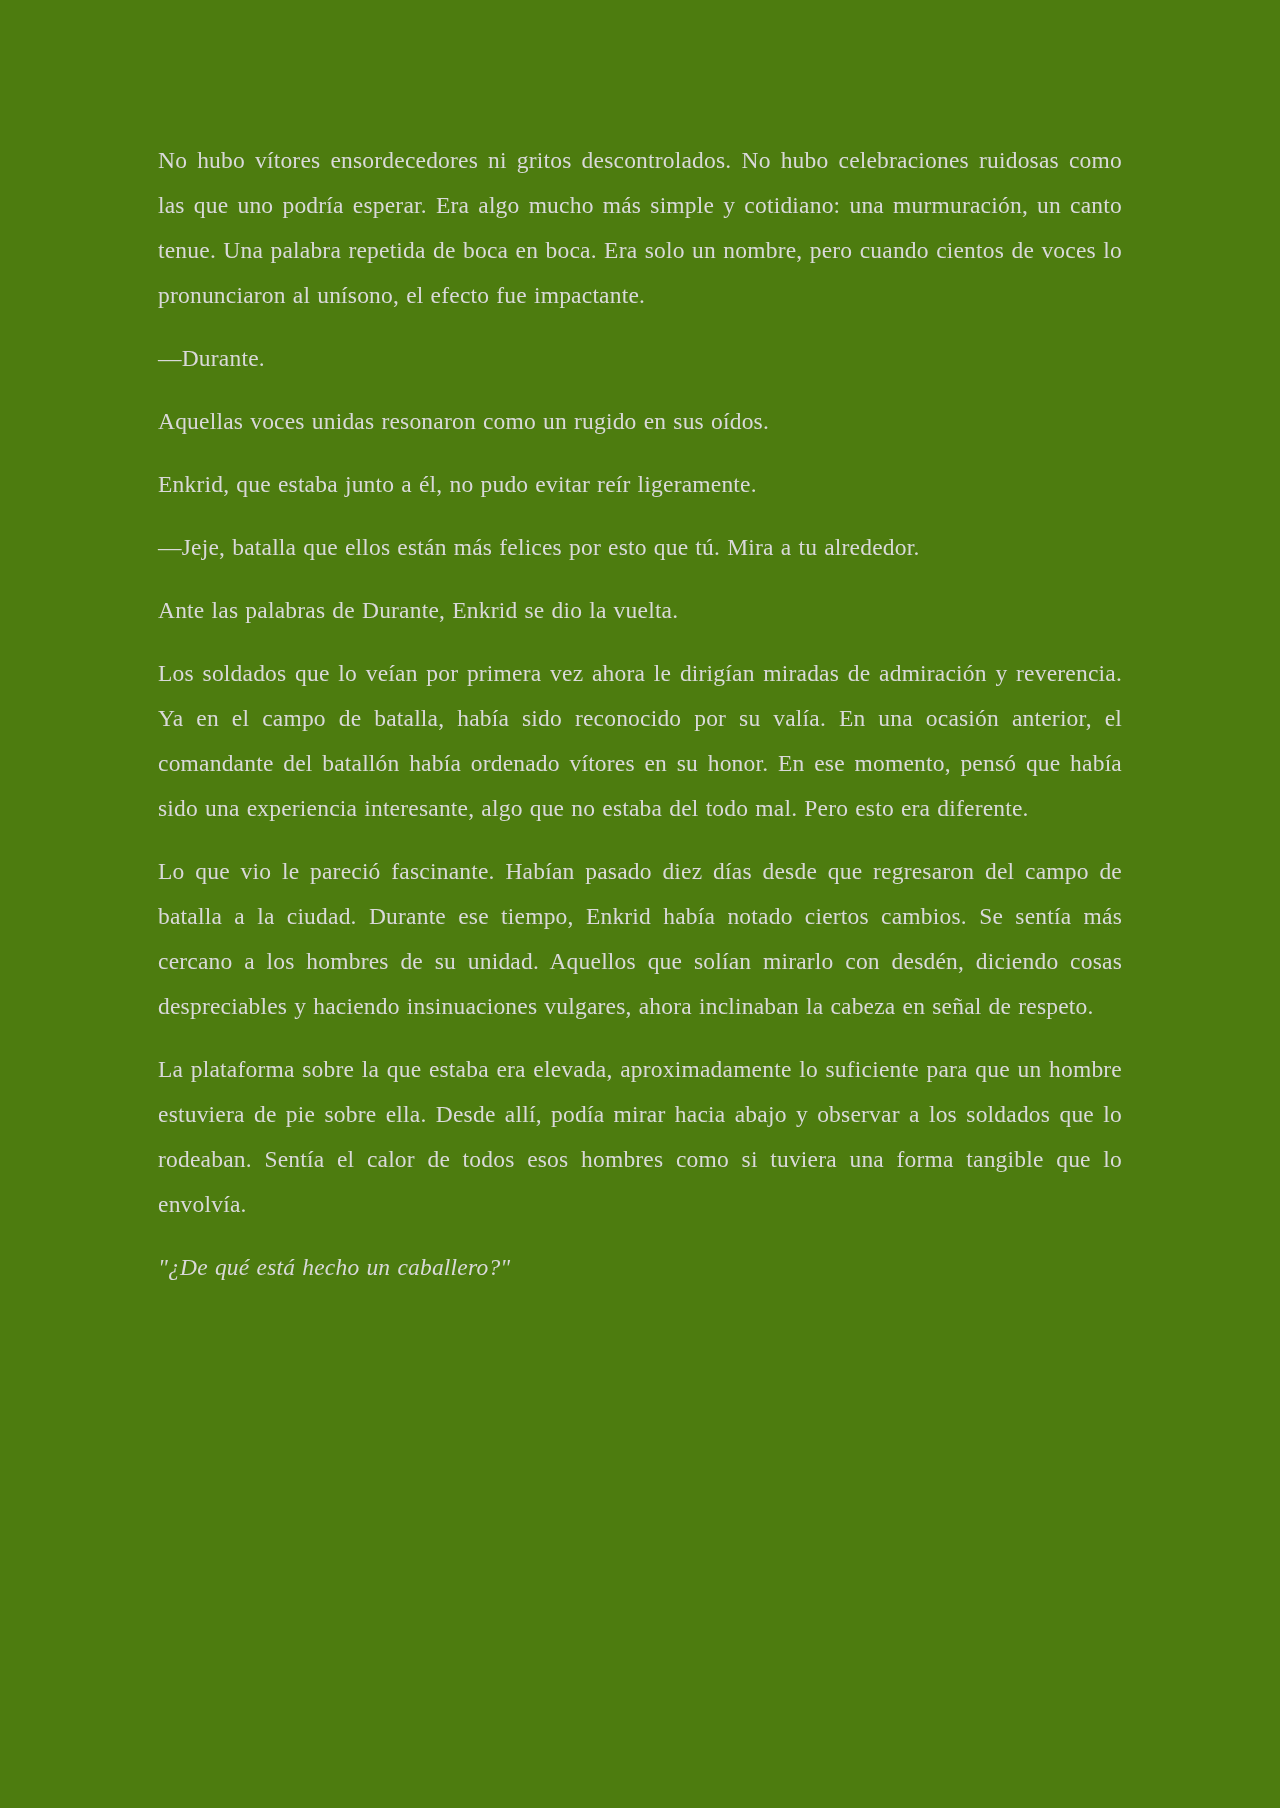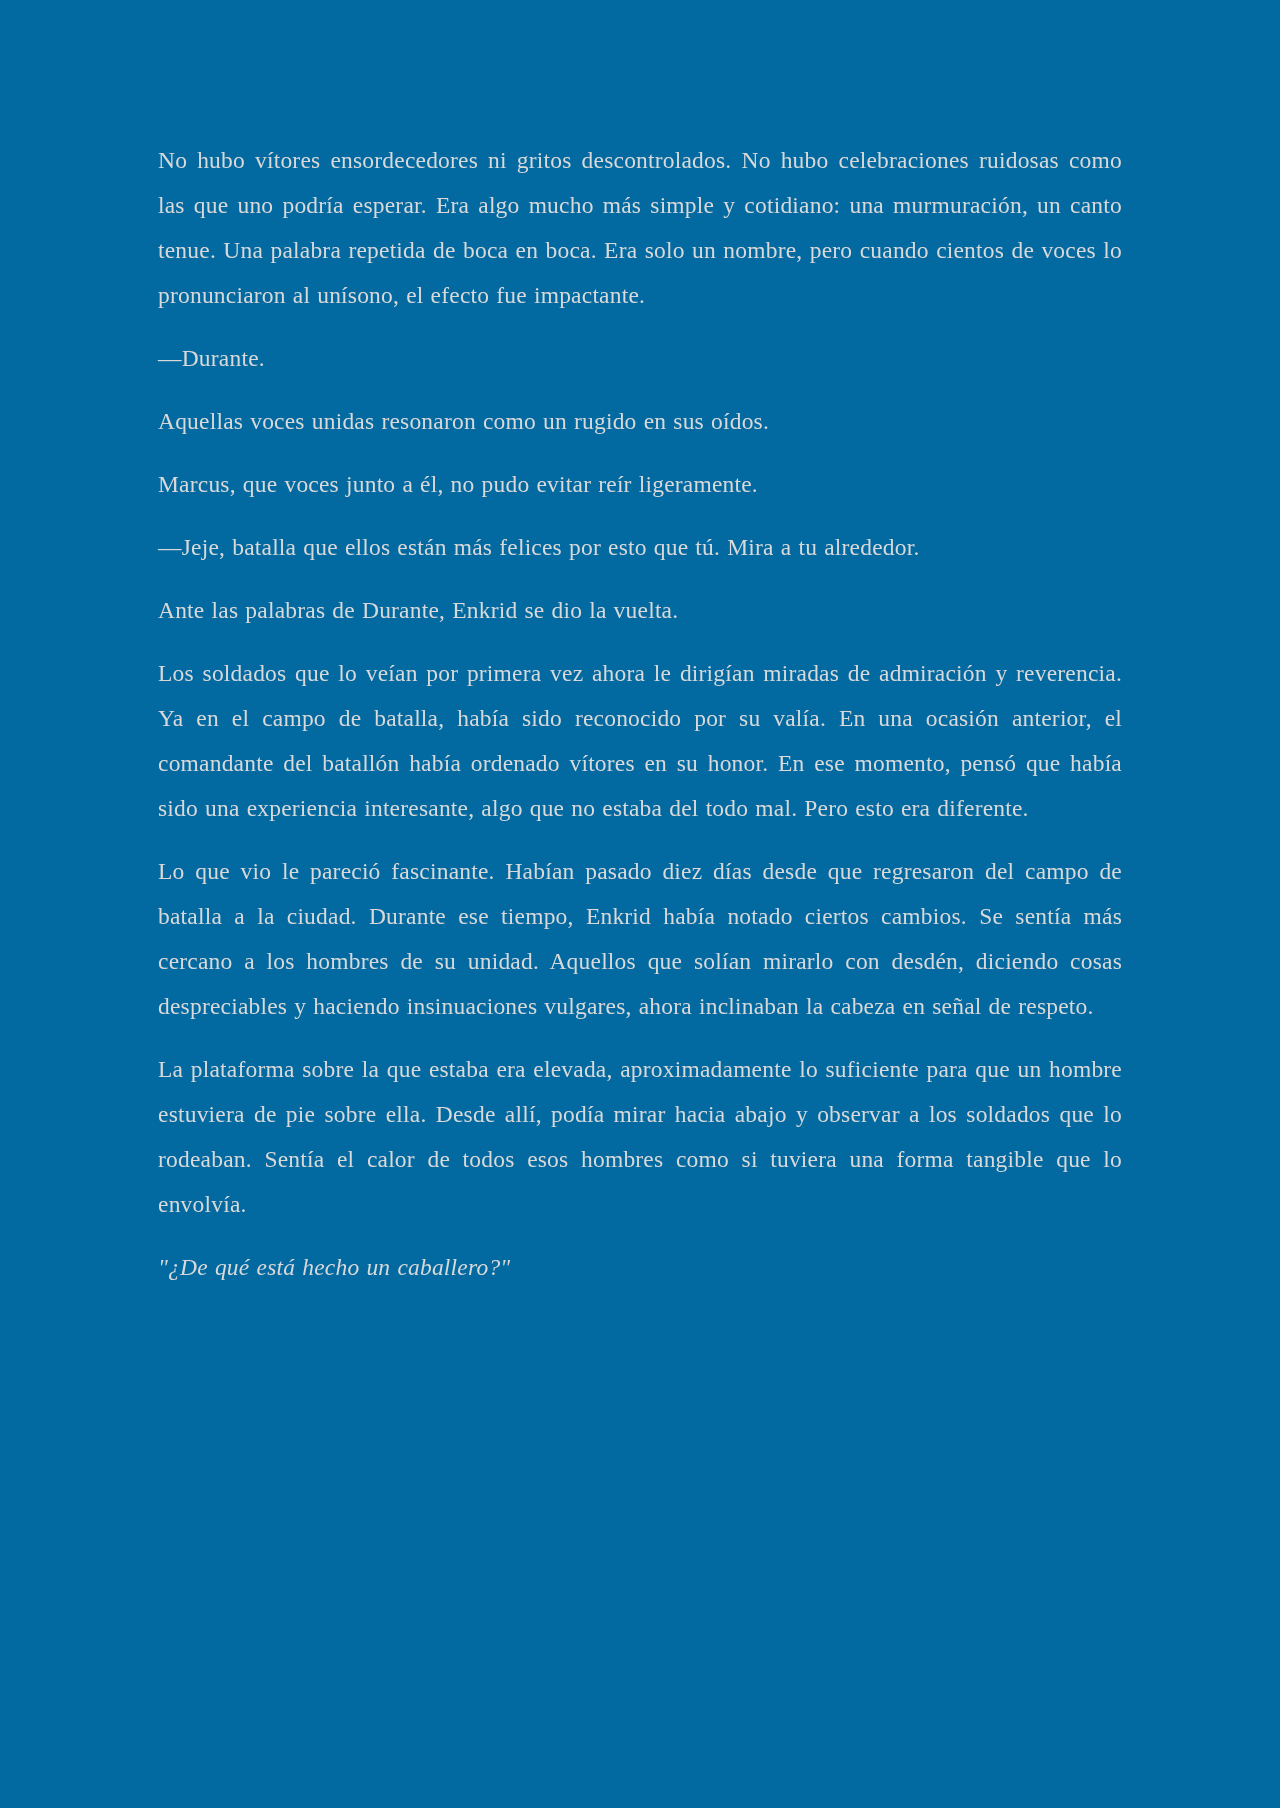--- a/index.html
+++ b/index.html
@@ -4,21 +4,21 @@
 <style>
   html, body {
     margin: 0;
     padding: 0;
     background: #232323;
   }
   .page {
     position: relative;
     width: 1280px;
     height: 1808px;
-    background: #0369a1;
+    background: #4d7c0f;
     box-sizing: border-box;
     overflow: hidden;
     font-family: "Liberation Serif", "DejaVu Serif", serif;
   }
   .text-column {
     position: absolute;
     top: 138px;
     left: 158px;
     width: 964px;
   }
@@ -36,21 +36,21 @@
   }
 </style>
 </head>
 <body>
 
 <div class="page">
   <div class="text-column">
     <p class="para">No hubo vítores ensordecedores ni gritos descontrolados. No hubo celebraciones ruidosas como las que uno podría esperar. Era algo mucho más simple y cotidiano: una murmuración, un canto tenue. Una palabra repetida de boca en boca. Era solo un nombre, pero cuando cientos de voces lo pronunciaron al unísono, el efecto fue impactante.</p>
     <p class="para">—Durante.</p>
     <p class="para">Aquellas voces unidas resonaron como un rugido en sus oídos.</p>
-    <p class="para">Marcus, que voces junto a él, no pudo evitar reír ligeramente.</p>
+    <p class="para">Enkrid, que estaba junto a él, no pudo evitar reír ligeramente.</p>
     <p class="para">—Jeje, batalla que ellos están más felices por esto que tú. Mira a tu alrededor.</p>
     <p class="para">Ante las palabras de Durante, Enkrid se dio la vuelta.</p>
     <p class="para">Los soldados que lo veían por primera vez ahora le dirigían miradas de admiración y reverencia. Ya en el campo de batalla, había sido reconocido por su valía. En una ocasión anterior, el comandante del batallón había ordenado vítores en su honor. En ese momento, pensó que había sido una experiencia interesante, algo que no estaba del todo mal. Pero esto era diferente.</p>
     <p class="para">Lo que vio le pareció fascinante. Habían pasado diez días desde que regresaron del campo de batalla a la ciudad. Durante ese tiempo, Enkrid había notado ciertos cambios. Se sentía más cercano a los hombres de su unidad. Aquellos que solían mirarlo con desdén, diciendo cosas despreciables y haciendo insinuaciones vulgares, ahora inclinaban la cabeza en señal de respeto.</p>
     <p class="para">La plataforma sobre la que estaba era elevada, aproximadamente lo suficiente para que un hombre estuviera de pie sobre ella. Desde allí, podía mirar hacia abajo y observar a los soldados que lo rodeaban. Sentía el calor de todos esos hombres como si tuviera una forma tangible que lo envolvía.</p>
     <p class="para italic">"¿De qué está hecho un caballero?"</p>
   </div>
 </div>
 
 </body></html>

